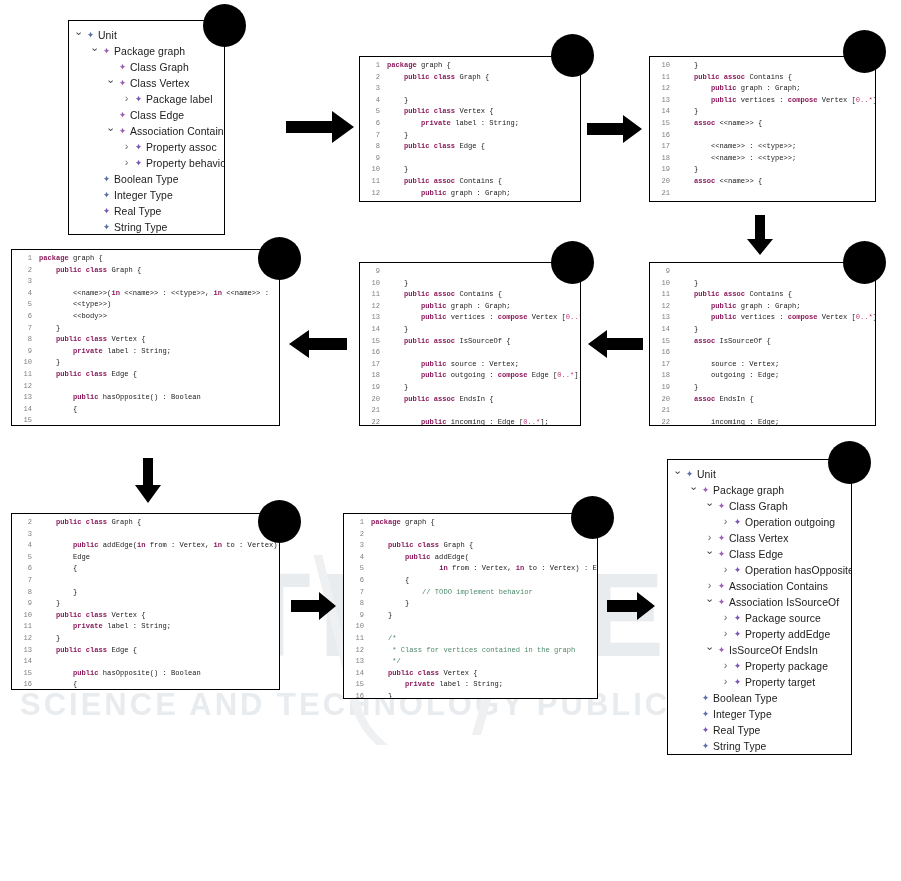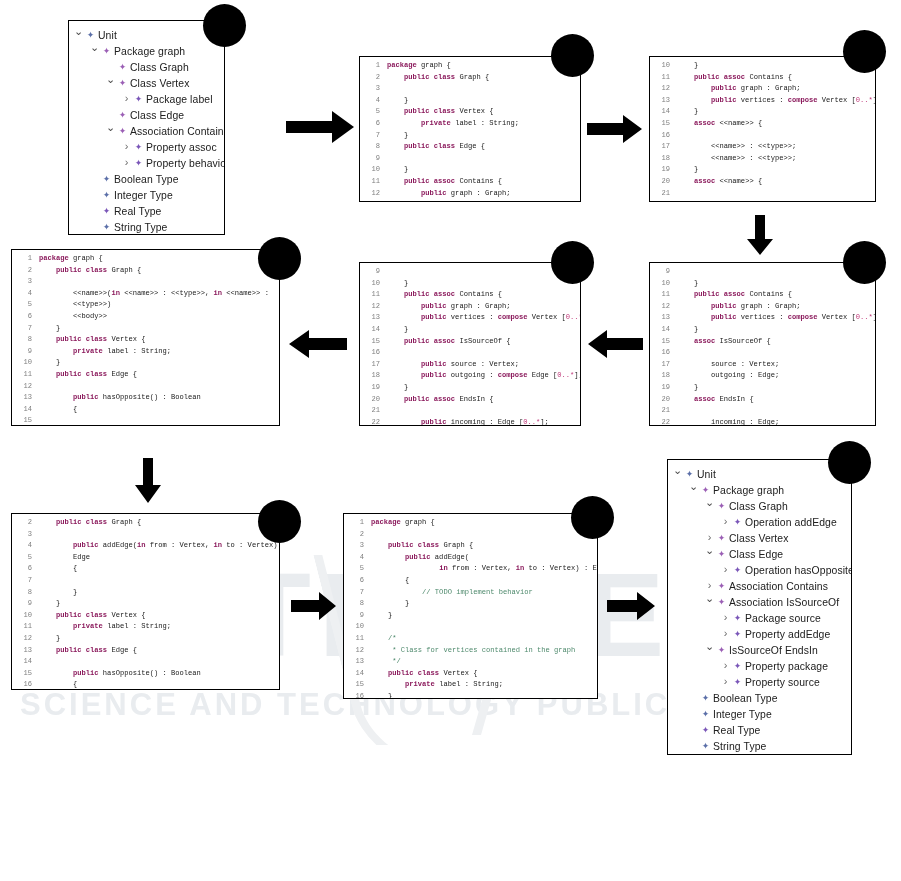--- a/index.html
+++ b/index.html
@@ -261,21 +261,21 @@
           <span class="tlabel">Package graph</span>
         </div>
         <div class="tnode" style="padding-left: 32px;">
           <span class="twist tw-open"></span>
           <span class="dia d-purple">✦</span>
           <span class="tlabel">Class Graph</span>
         </div>
         <div class="tnode" style="padding-left: 48px;">
           <span class="twist tw-closed"></span>
           <span class="dia d-violet">✦</span>
-          <span class="tlabel">Operation addEdge</span>
+          <span class="tlabel">Operation outgoing</span>
         </div>
         <div class="tnode" style="padding-left: 32px;">
           <span class="twist tw-closed"></span>
           <span class="dia d-purple">✦</span>
           <span class="tlabel">Class Vertex</span>
         </div>
         <div class="tnode" style="padding-left: 32px;">
           <span class="twist tw-open"></span>
           <span class="dia d-purple">✦</span>
           <span class="tlabel">Class Edge</span>
@@ -311,21 +311,21 @@
           <span class="tlabel">IsSourceOf EndsIn</span>
         </div>
         <div class="tnode" style="padding-left: 48px;">
           <span class="twist tw-closed"></span>
           <span class="dia d-violet">✦</span>
           <span class="tlabel">Property package</span>
         </div>
         <div class="tnode" style="padding-left: 48px;">
           <span class="twist tw-closed"></span>
           <span class="dia d-violet">✦</span>
-          <span class="tlabel">Property source</span>
+          <span class="tlabel">Property target</span>
         </div>
         <div class="tnode" style="padding-left: 16px;">
           <span class="twist tw-none"></span>
           <span class="dia d-blue">✦</span>
           <span class="tlabel">Boolean Type</span>
         </div>
         <div class="tnode" style="padding-left: 16px;">
           <span class="twist tw-none"></span>
           <span class="dia d-blue">✦</span>
           <span class="tlabel">Integer Type</span>

